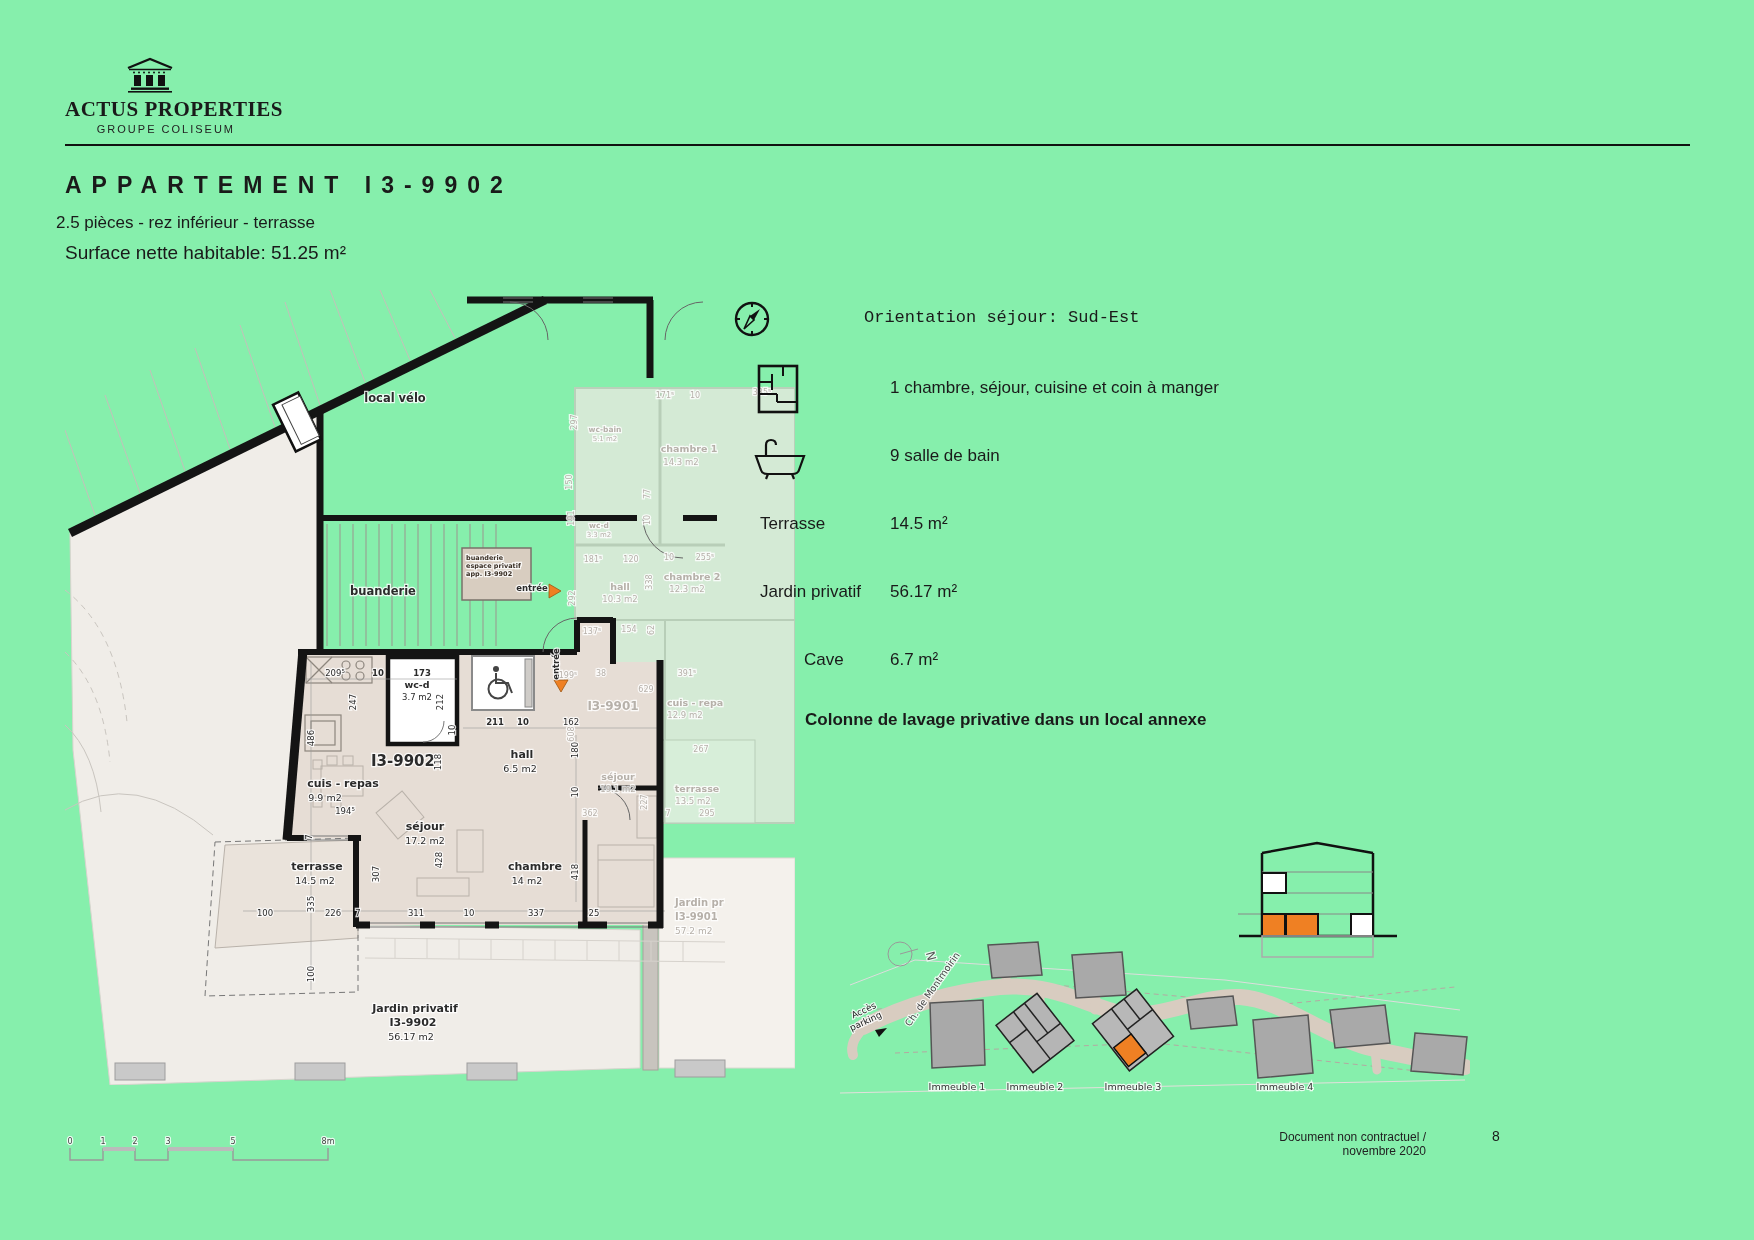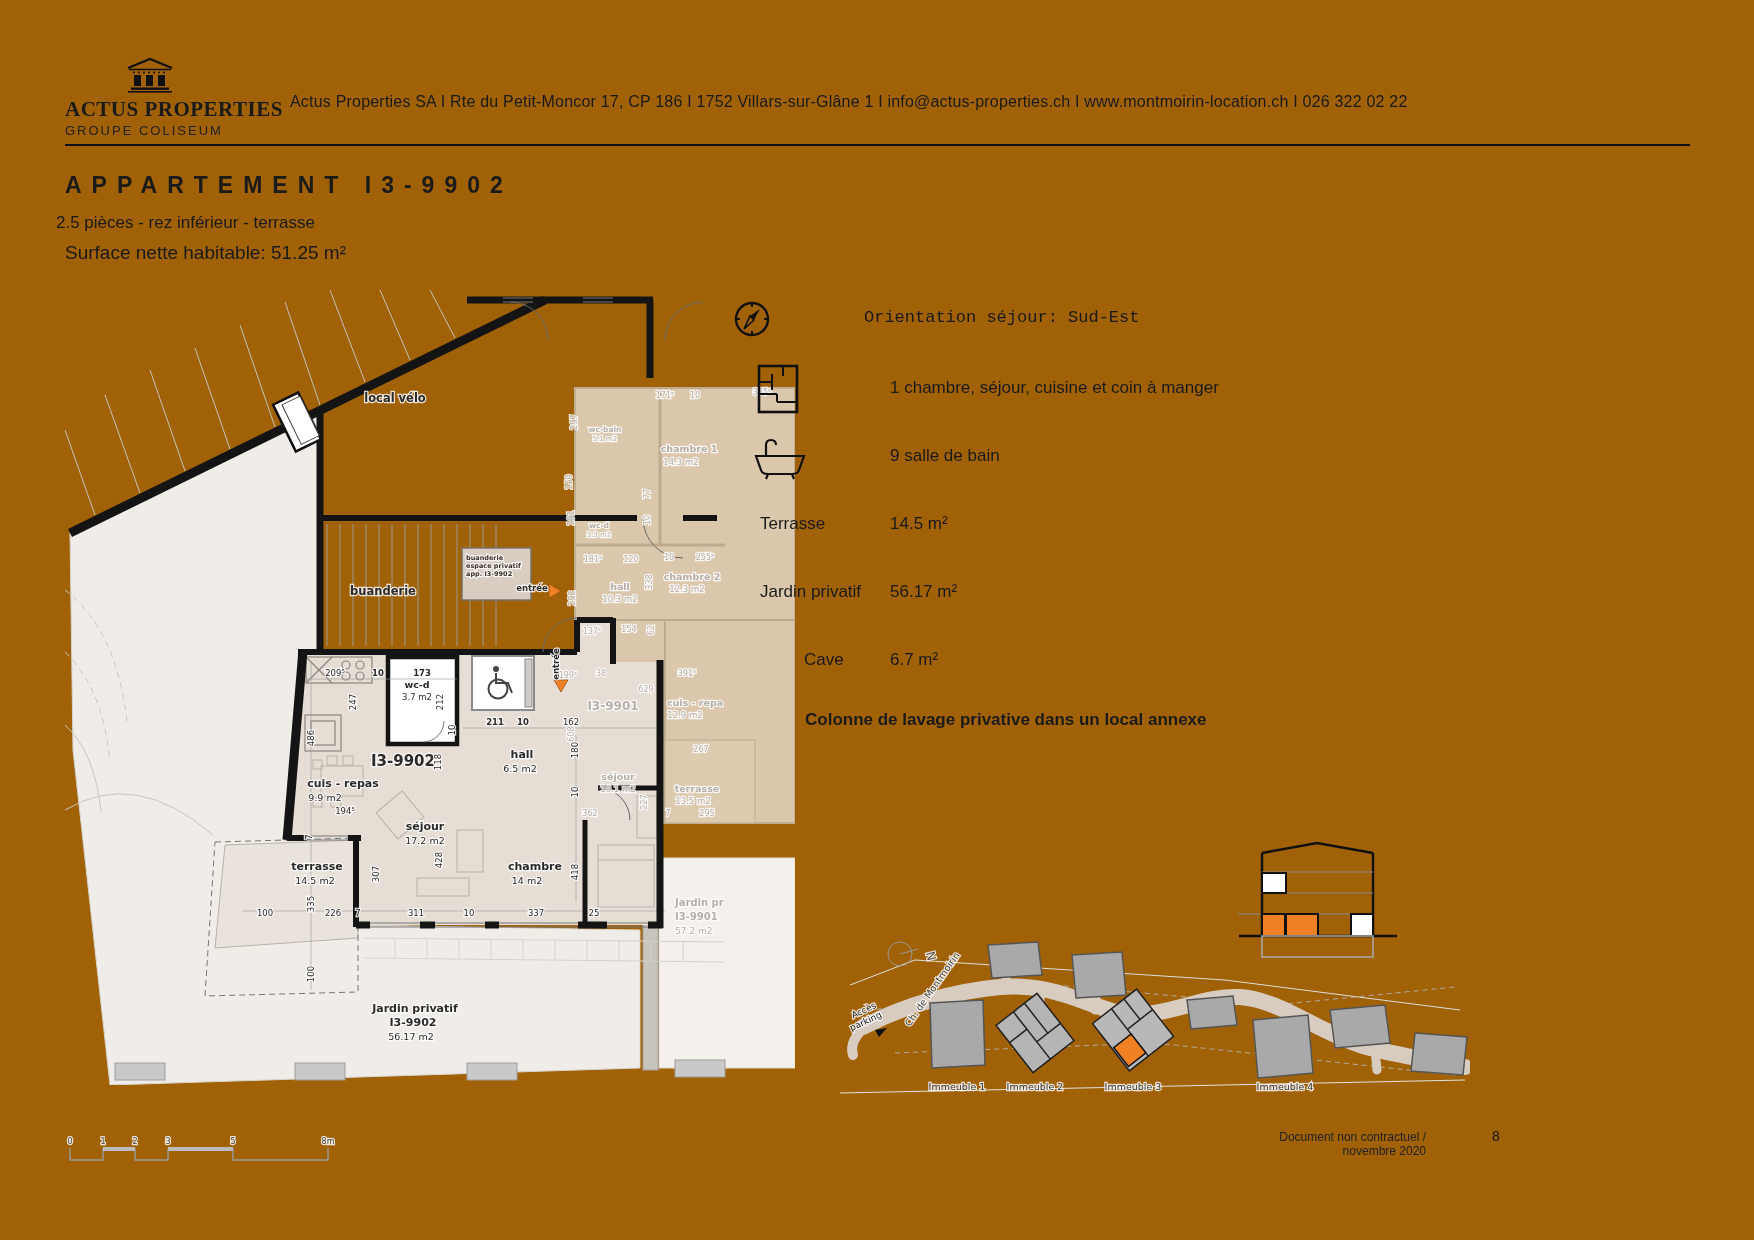--- a/index.html
+++ b/index.html
@@ -1,22 +1,22 @@
 <!DOCTYPE html>
 <html><head>
 <meta charset="utf-8">
 <style>
   html,body{margin:0;padding:0;background:#ffffff;}
-  #page{position:relative;width:1754px;height:1240px;background:#a16207;overflow:hidden;
+  #page{position:relative;width:1754px;height:1240px;background:#86efac;overflow:hidden;
         font-family:"Liberation Sans",sans-serif;color:#1a1a1a;}
   .abs{position:absolute;}
   
   #logo{left:65px;top:56px;width:170px;text-align:center;}
   #logo .name{font-family:"Liberation Serif",serif;font-weight:700;font-size:21px;letter-spacing:.5px;white-space:nowrap;}
-  #logo .sub{font-size:13px;letter-spacing:2px;color:#222;text-align:left;margin-top:1px;}
+  #logo .sub{font-size:11px;letter-spacing:2px;color:#222;text-align:right;margin-top:1px;}
   #contact{left:290px;top:93px;width:1260px;font-size:16px;letter-spacing:.2px;white-space:nowrap;}
   #rule{left:65px;top:144px;width:1625px;border-top:2px solid #111;}
   #title{left:65px;top:172px;font-size:23px;font-weight:700;letter-spacing:10px;white-space:nowrap;}
   #subtitle{left:56px;top:213px;font-size:17px;}
   #surface{left:65px;top:242px;font-size:19px;}
   
   .inforow{font-size:17px;}
   .measure-label{left:760px;font-size:17px;}
   .measure-value{left:890px;font-size:17px;text-align:center;}
   #note{left:760px;top:710px;font-size:17px;font-weight:700;margin-left:45px;}
@@ -44,21 +44,20 @@
       <rect x="9" y="19" width="7" height="11"></rect>
           <rect x="21" y="19" width="7" height="11"></rect>
           <rect x="33" y="19" width="7" height="11"></rect>
       <rect x="6" y="31.5" width="38" height="2.4"></rect>
           <rect x="3" y="35" width="44" height="1.6"></rect>
     </g>
   </svg>
   <div class="name">ACTUS PROPERTIES</div>
   <div class="sub">GROUPE COLISEUM</div>
 </div>
-<div class="abs" id="contact">Actus Properties SA I Rte du Petit-Moncor 17, CP 186 I 1752 Villars-sur-Glâne 1 I info@actus-properties.ch I www.montmoirin-location.ch I 026 322 02 22</div>
 <div class="abs" id="rule"></div>
 
 <div class="abs" id="title">APPARTEMENT I3-9902</div>
 <div class="abs" id="subtitle">2.5 pièces - rez inférieur - terrasse</div>
 <div class="abs" id="surface">Surface nette habitable: 51.25 m²</div>
 
 <svg class="abs" style="left:65px;top:290px;" width="730" height="795" viewBox="0 0 730 795">
 
   <polygon points="5,243 255,120 255,362 238,362 222,548 293,548 293,635 575,640 575,778 45,795 8,460" fill="#f0ede8" stroke="#d8d4ce" stroke-width="1"></polygon>
 

